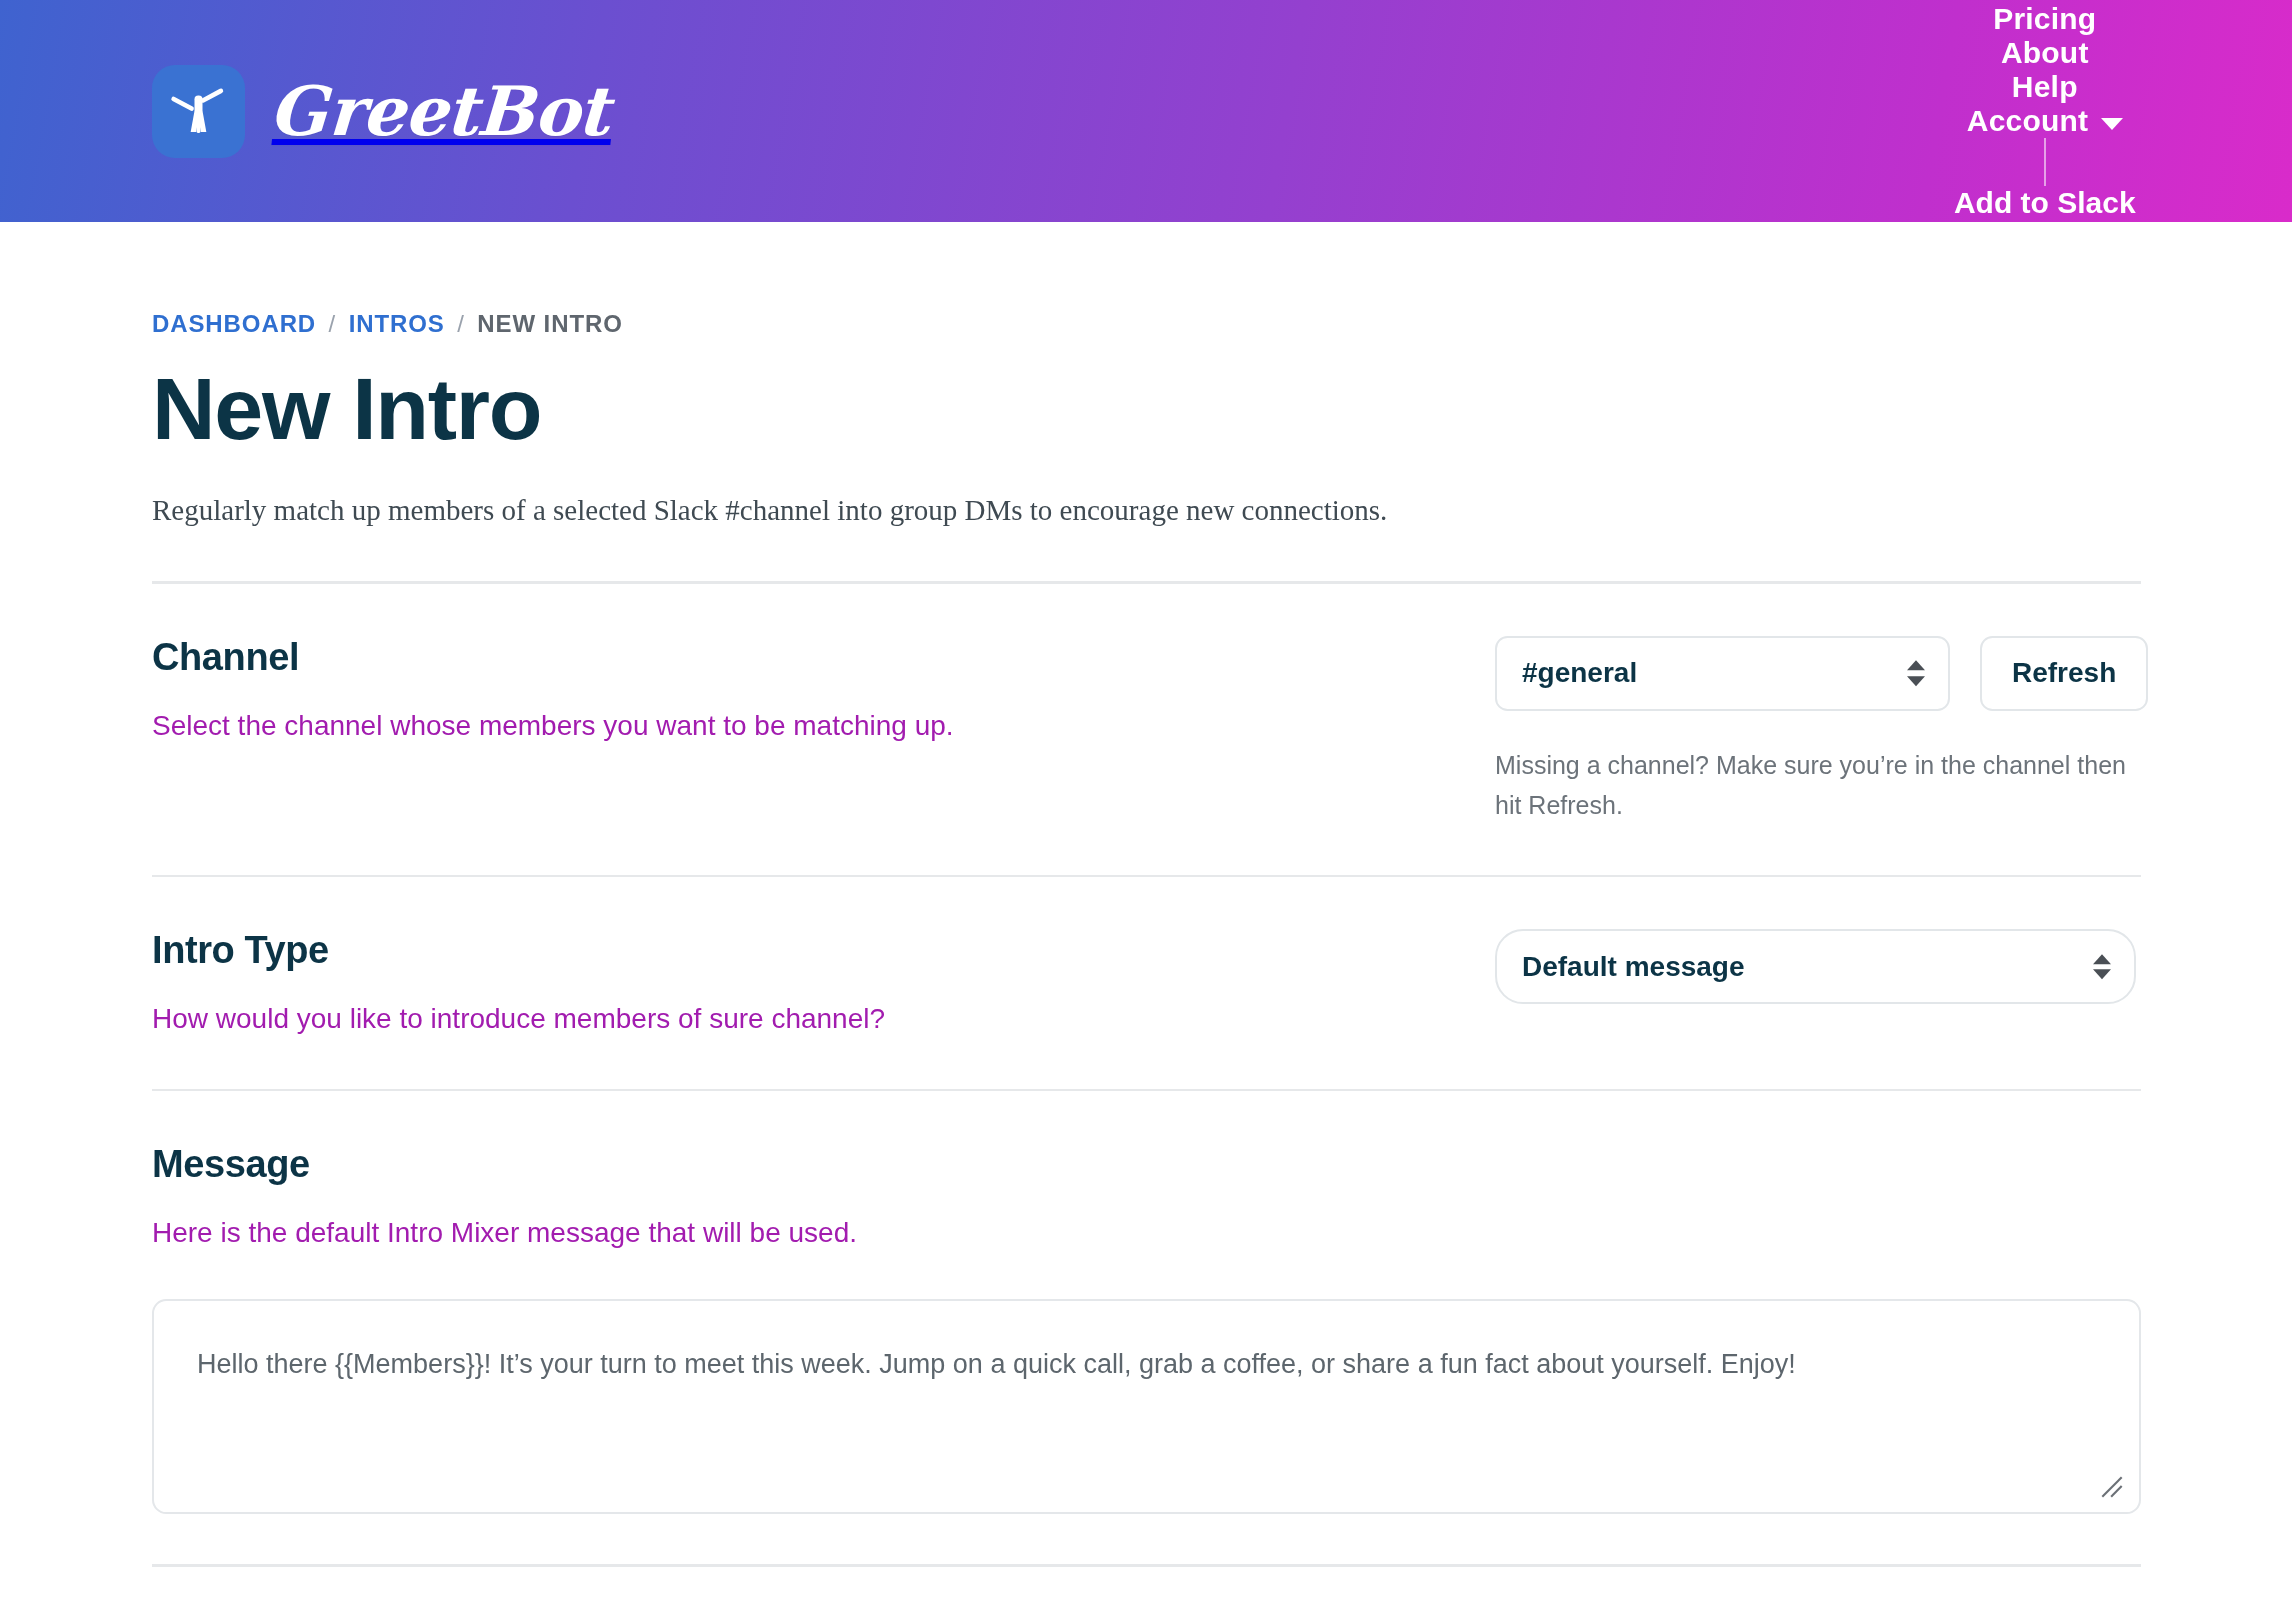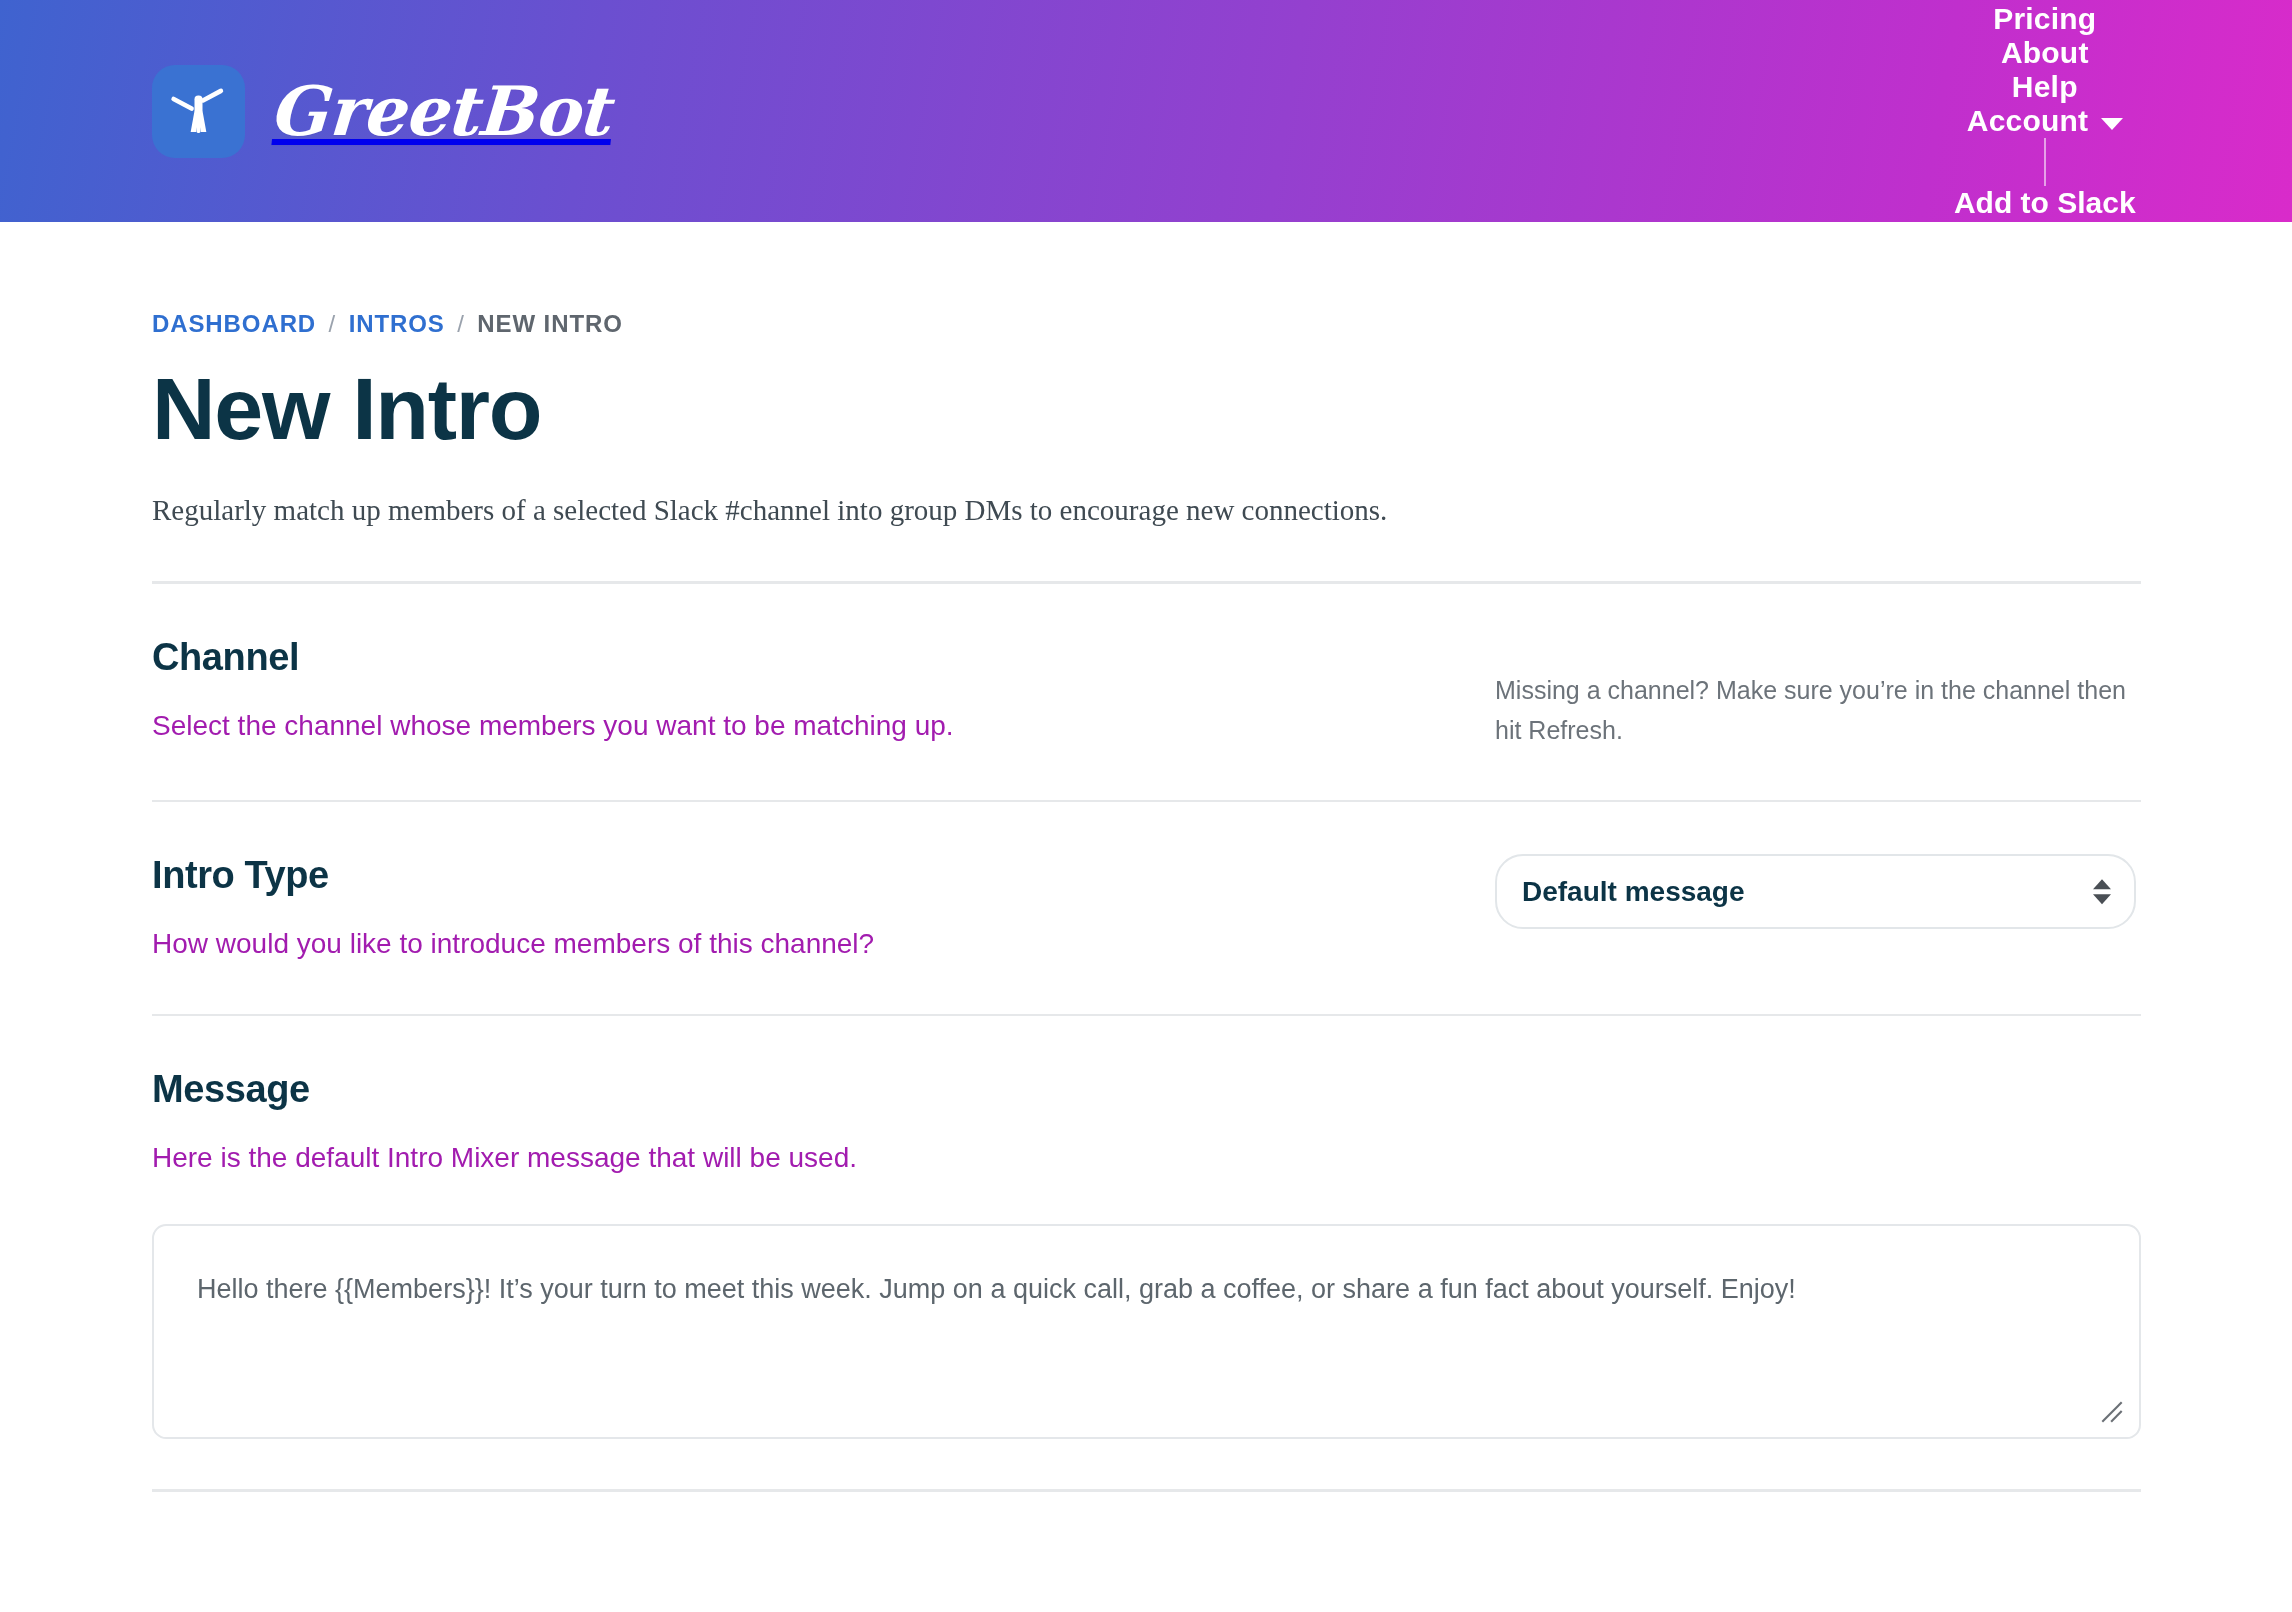--- a/index.html
+++ b/index.html
@@ -275,30 +275,40 @@
   <p class="page-sub">Regularly match up members of a selected Slack #channel into group DMs to encourage new connections.</p>
 
   <div class="rule"></div>
 
   <section class="row">
     <div class="row-left">
       <h2 class="section-title">Channel</h2>
       <p class="section-desc">Select the channel whose members you want to be matching up.</p>
     </div>
     <div class="row-right">
+      <div class="control-line">
+        <div class="select select-channel">
+          <span>#general</span>
+          <span class="stepper">
+            <i class="up"></i>
+              <i class="down"></i>
+          </span>
+        </div>
+        <button class="btn-refresh" type="button">Refresh</button>
+      </div>
       <p class="hint">Missing a channel? Make sure you’re in the channel then hit Refresh.</p>
     </div>
   </section>
 
   <div class="rule"></div>
 
   <section class="row">
     <div class="row-left">
       <h2 class="section-title">Intro Type</h2>
-      <p class="section-desc">How would you like to introduce members of this channel?</p>
+      <p class="section-desc">How would you like to introduce members of sure channel?</p>
     </div>
     <div class="row-right">
       <div class="select select-introtype">
         <span>Default message</span>
         <span class="stepper">
           <i class="up"></i>
             <i class="down"></i>
         </span>
       </div>
     </div>

